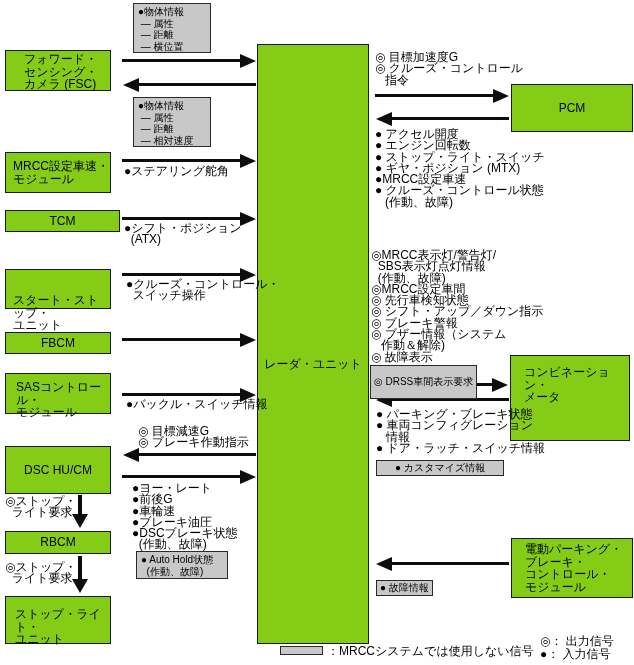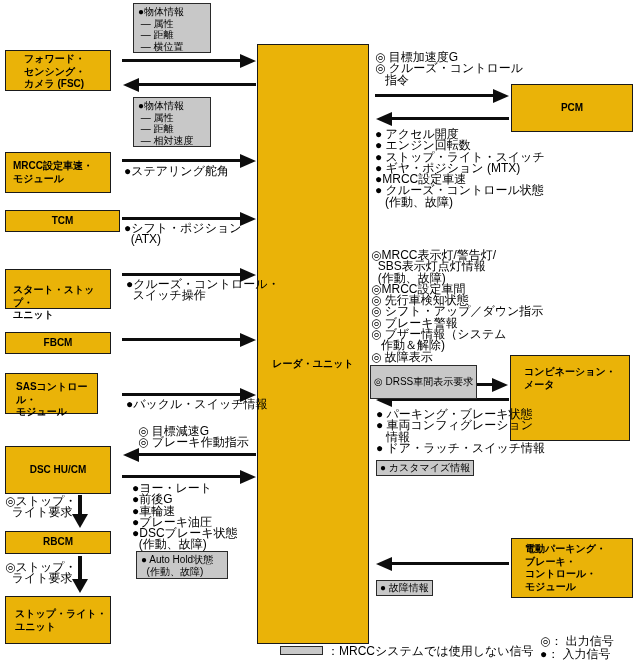--- a/index.html
+++ b/index.html
@@ -1,19 +1,19 @@
 <!DOCTYPE html>
 <html><head>
 <meta charset="utf-8">
 <style>
   html,body{margin:0;padding:0;background:#ffffff;}
   #canvas{position:relative;width:634px;height:665px;background:#ffffff;overflow:hidden;
     font-family:"Liberation Sans","DejaVu Sans",sans-serif;color:#000;}
-  .node{position:absolute;box-sizing:border-box;border:1.5px solid #1a1a1a;background:#eab308;
-    font-size:10px;line-height:12.5px;white-space:pre-wrap;font-weight:bold;}
+  .node{position:absolute;box-sizing:border-box;border:1.5px solid #1a1a1a;background:#84cc16;
+    font-size:12px;line-height:12.5px;white-space:pre-wrap;}
   .node.ctr{display:flex;align-items:center;justify-content:center;text-align:center;}
   .lbl{position:absolute;font-size:12px;line-height:11.3px;white-space:pre-wrap;}
   .graybox{position:absolute;box-sizing:border-box;background:#c8c8c8;border:1px solid #2a2a2a;
     font-size:10px;line-height:11.5px;white-space:pre-wrap;padding:2px 4px;}
   .arr{position:absolute;height:3px;background:#0d0d0d;}
   .arr.r::after{content:"";position:absolute;right:-15px;top:50%;transform:translateY(-50%);
     width:0;height:0;border-left:16px solid #0d0d0d;border-top:7px solid transparent;border-bottom:7px solid transparent;}
   .arr.l::before{content:"";position:absolute;left:-15px;top:50%;transform:translateY(-50%);
     width:0;height:0;border-right:16px solid #0d0d0d;border-top:7px solid transparent;border-bottom:7px solid transparent;}
   .varr{position:absolute;width:4px;background:#0d0d0d;}
@@ -25,24 +25,24 @@
 <body>
 
 <div id="canvas">
 
   <div class="node" style="left:5px;top:50px;width:106px;height:41px;padding:2px 0 0 18px;">フォワード・
 センシング・
 カメラ (FSC)</div>
   <div class="node" style="left:5px;top:152px;width:106px;height:41px;padding:7px 0 0 7px;">MRCC設定車速・
 モジュール</div>
   <div class="node ctr" style="left:5px;top:210px;width:115px;height:22px;">TCM</div>
-  <div class="node" style="left:5px;top:269px;width:106px;height:40px;padding:14px 0 0 7px;">スタート・ストップ・
+  <div class="node" style="left:5px;top:269px;width:106px;height:40px;padding:24px 0 0 7px;">スタート・ストップ・
 ユニット</div>
   <div class="node ctr" style="left:5px;top:332px;width:106px;height:22px;">FBCM</div>
-  <div class="node" style="left:5px;top:373px;width:93px;height:41px;padding:7px 0 0 10px;">SASコントロール・
+  <div class="node" style="left:5px;top:373px;width:106px;height:41px;padding:7px 0 0 10px;">SASコントロール・
 モジュール</div>
   <div class="node ctr" style="left:5px;top:446px;width:106px;height:48px;">DSC HU/CM</div>
   <div class="node ctr" style="left:5px;top:531px;width:106px;height:23px;">RBCM</div>
   <div class="node" style="left:5px;top:596px;width:106px;height:48px;padding:11px 0 0 9px;">ストップ・ライト・
 ユニット</div>
 
   <div class="node ctr" style="left:511px;top:84px;width:122px;height:48px;">PCM</div>
 
   <div class="node ctr" style="left:257px;top:44px;width:112px;height:600px;padding-top:40px;">レーダ・ユニット</div>
   <div class="node" style="left:510px;top:355px;width:120px;height:86px;padding:10px 0 0 13px;">コンビネーション・
@@ -118,21 +118,21 @@
 ◎ シフト・アップ／ダウン指示
 ◎ ブレーキ警報
 ◎ ブザー情報（システム
    作動＆解除)
 ◎ 故障表示</div>
   <div class="graybox" style="left:370px;top:365px;padding:10px 3px;">◎ DRSS車間表示要求</div>
   <div class="lbl" style="left:376px;top:409px;">● パーキング・ブレーキ状態
 ● 車両コンフィグレーション
    情報
 ● ドア・ラッチ・スイッチ情報</div>
-  <div class="graybox" style="left:376px;top:460px;padding:1px 3px;">● カスタマイズ情報</div>
+  <div class="graybox" style="left:376px;top:460px;padding:1px 18px;">● カスタマイズ情報</div>
   <div class="graybox" style="left:376px;top:580px;padding:1px 3px;">● 故障情報</div>
 
   <div class="swatch" style="left:280px;top:646px;width:43px;height:9px;"></div>
   <div class="lbl" style="left:327px;top:646px;">：MRCCシステムでは使用しない信号</div>
   <div class="lbl" style="left:540px;top:636px;">◎： 出力信号</div>
   <div class="lbl" style="left:540px;top:649px;">●： 入力信号</div>
 
 </div>
 
 </body></html>

